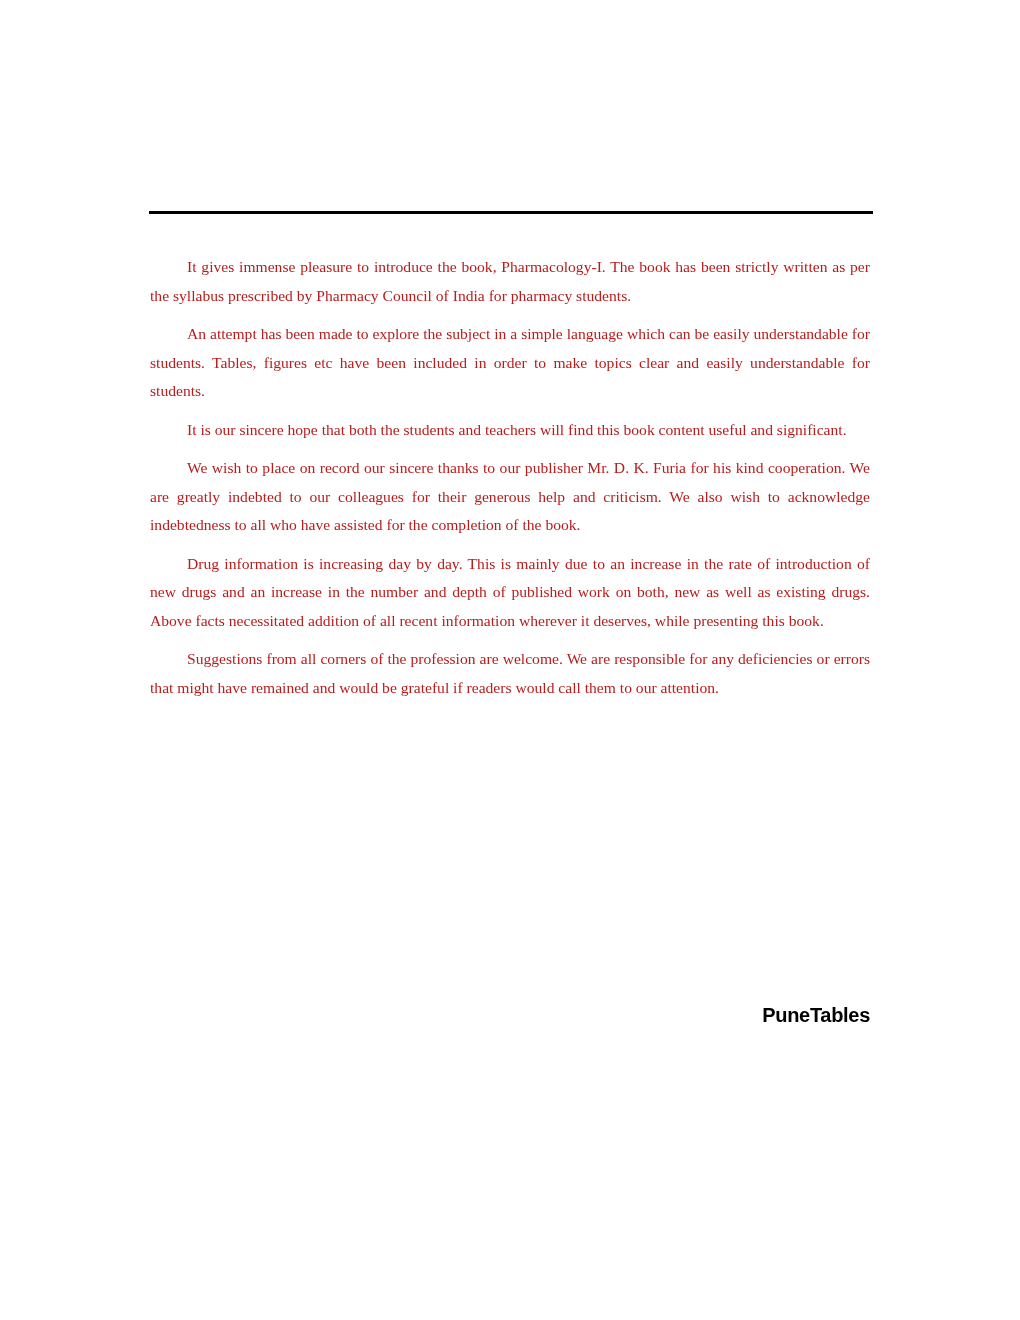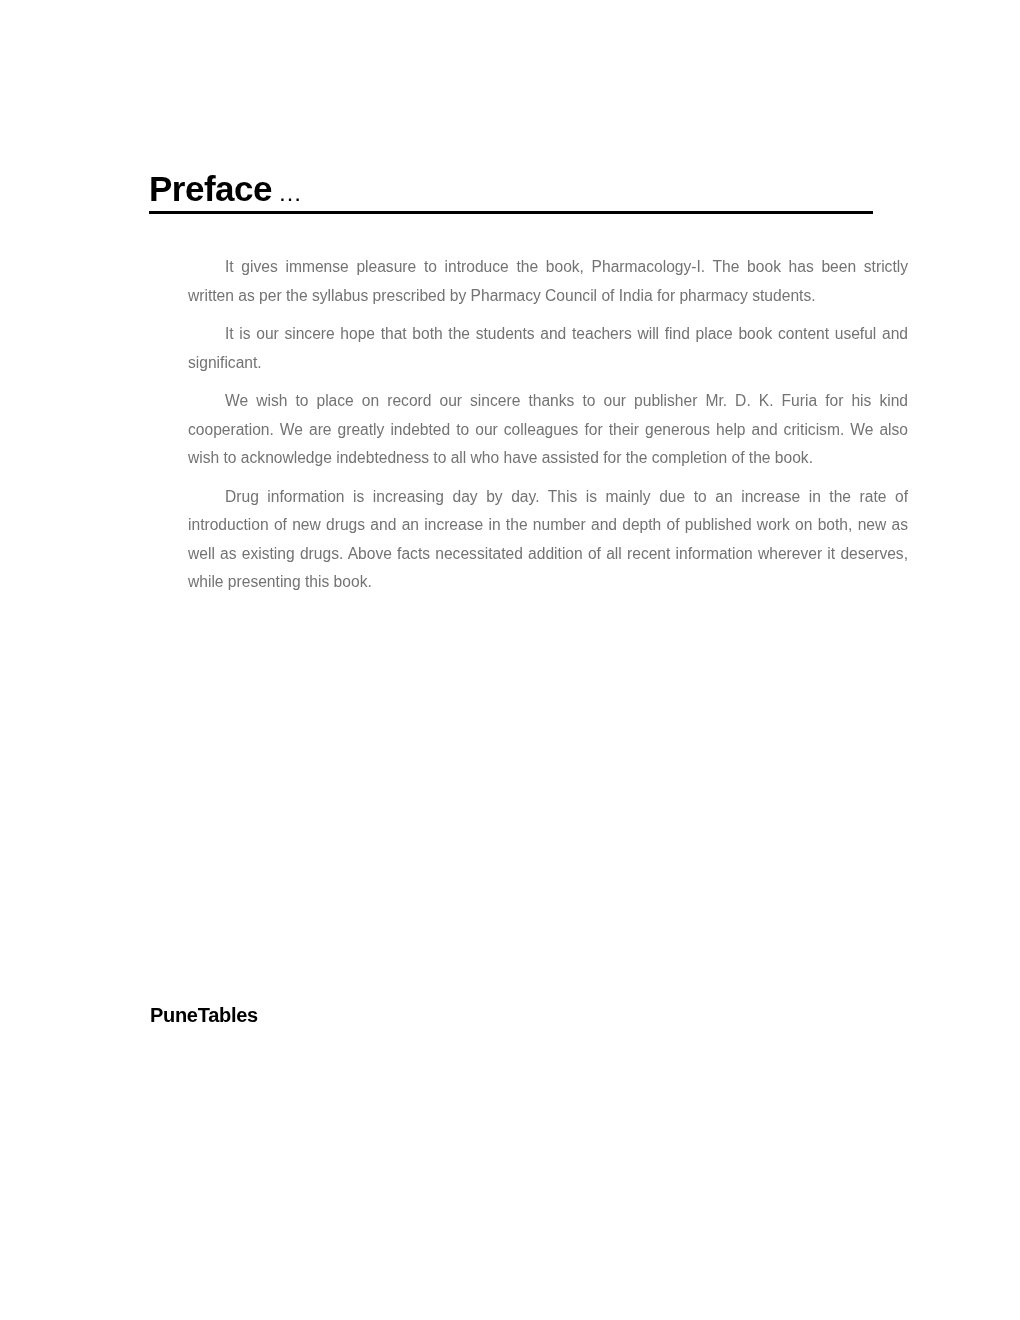--- a/index.html
+++ b/index.html
@@ -48,60 +48,58 @@
       top: 211px;
       width: 724px;
       height: 3px;
       background: #000000;
     }
     .body-text {
       position: absolute;
       left: 150px;
       top: 253px;
       width: 720px;
-      font-family: Liberation Sans, sans-serif;
+      font-family: Liberation Serif, serif;
       font-size: 15.6px;
       line-height: 28.5px;
       text-align: justify;
-      color: #737373;
-      margin-left: 38px;
+      color: #b91c1c;
     }
     .body-text p {
       margin: 0 0 10px 0;
       text-indent: 37px;
     }
     .signoff {
       position: absolute;
       left: 150px;
       top: 1001px;
       width: 720px;
       display: flex;
-      justify-content: flex-start;
+      justify-content: flex-end;
       font-family: "Liberation Sans", sans-serif;
       font-weight: bold;
       font-size: 20px;
       line-height: 28px;
       letter-spacing: -0.3px;
     }
   </style>
 </head>
 <body>
 
 <div class="page">
 
-  <div class="heading-wrap">
-    <h1 class="page-title"><span>Preface</span><span class="title-suffix">…</span></h1>
-  </div>
   <div class="title-rule"></div>
 
   <div class="body-text">
     <p>It gives immense pleasure to introduce the book, Pharmacology-I. The book has been strictly written as per the syllabus prescribed by Pharmacy Council of India for pharmacy students.</p>
-    <p>It is our sincere hope that both the students and teachers will find place book content useful and significant.</p>
+    <p>An attempt has been made to explore the subject in a simple language which can be easily understandable for students. Tables, figures etc have been included in order to make topics clear and easily understandable for students.</p>
+    <p>It is our sincere hope that both the students and teachers will find this book content useful and significant.</p>
     <p>We wish to place on record our sincere thanks to our publisher Mr. D. K. Furia for his kind cooperation. We are greatly indebted to our colleagues for their generous help and criticism. We also wish to acknowledge indebtedness to all who have assisted for the completion of the book.</p>
     <p>Drug information is increasing day by day. This is mainly due to an increase in the rate of introduction of new drugs and an increase in the number and depth of published work on both, new as well as existing drugs. Above facts necessitated addition of all recent information wherever it deserves, while presenting this book.</p>
+    <p>Suggestions from all corners of the profession are welcome. We are responsible for any deficiencies or errors that might have remained and would be grateful if readers would call them to our attention.</p>
   </div>
 
   <div class="signoff">
     <span>Pune</span>
     <span>Tables</span>
   </div>
 
 </div>
 
 </body></html>

